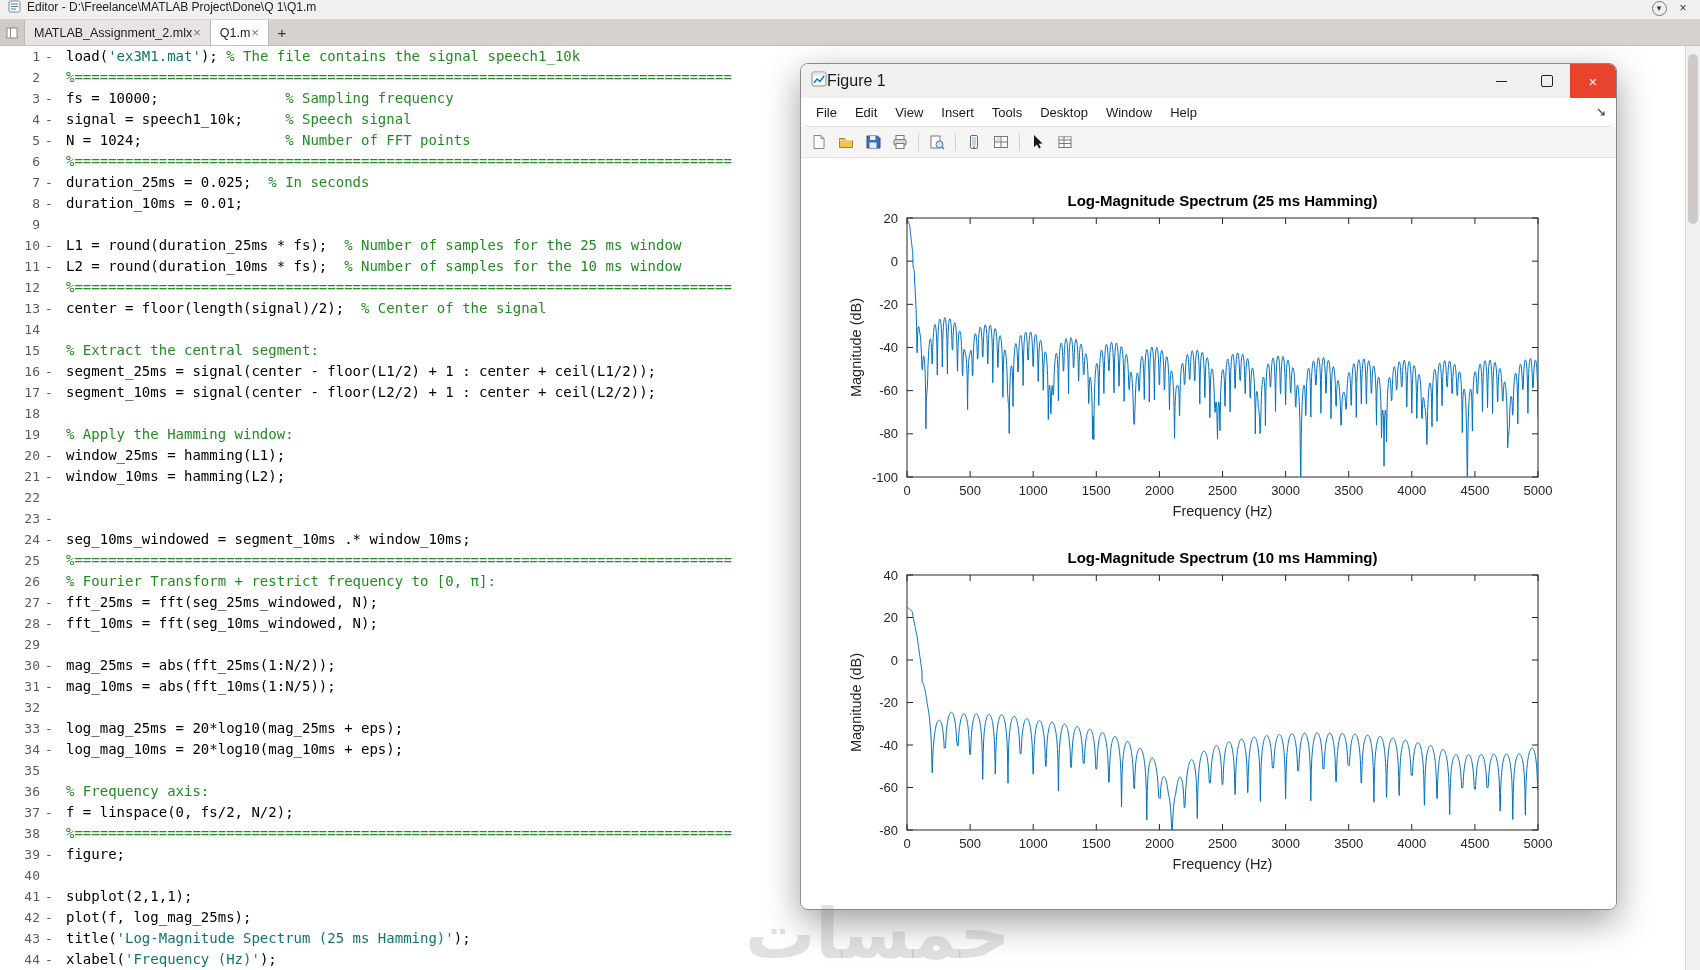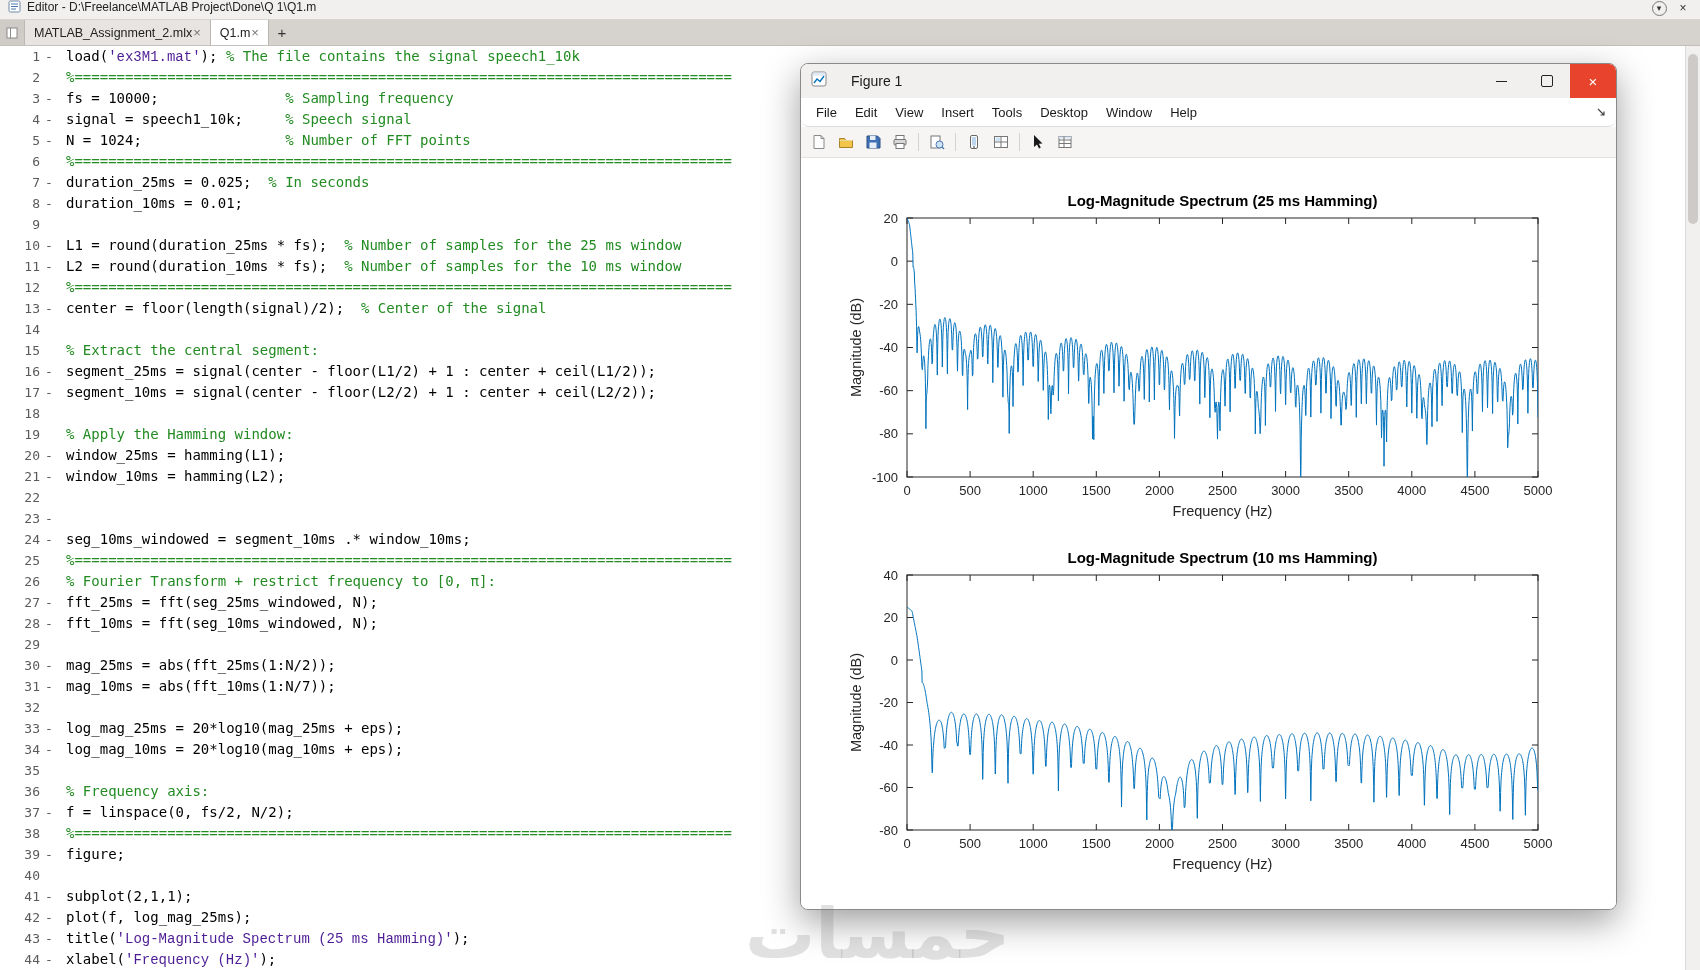--- a/index.html
+++ b/index.html
@@ -30,31 +30,31 @@
   #codearea{
     position:absolute;left:0;top:46px;right:14px;bottom:0;background:#fff;
     font-family:"DejaVu Sans Mono",monospace;font-size:14px;overflow:hidden;z-index:1;
   }
   .code-row{height:21px;line-height:21px;display:flex;white-space:pre;padding-left:10px;}
   .ln{width:30px;text-align:right;color:#5a5a5a;flex:none;font-size:13px;}
   .dash{width:18px;text-align:center;color:#5a5a5a;flex:none;font-size:13px;}
   .ct{margin-left:8px;white-space:pre;}
   .tok-c{color:#000000;}
   .tok-m{color:#228B22;}
-  .tok-s{color:#4c1d95;font-family:Liberation Mono, monospace;}
+  .tok-s{color:#0f766e;}
   #vscroll{position:absolute;right:0;top:20px;width:14px;bottom:0;background:#f1f0ef;border-left:1px solid #dcdad8;z-index:2;}
   #vthumb{position:absolute;left:2px;right:2px;top:34px;height:170px;background:#cdcac7;border-radius:5px;}
   
   #figwin{
     position:absolute;left:800px;top:63px;width:815px;height:845px;background:#ffffff;
     border:1px solid #8a8a8a;border-radius:8px;box-shadow:0 12px 36px rgba(0,0,0,.38);
     z-index:10;display:flex;flex-direction:column;overflow:hidden;
   }
   .fig-titlebar{height:34px;background:#f2f0ee;display:flex;align-items:center;flex:none;padding-left:10px;}
-  .fig-title{font-size:14px;color:#1a1a1a;margin-left:24px;flex:1;}
+  .fig-title{font-size:16px;color:#1a1a1a;margin-left:0;flex:1;}
   .win-btn{width:46px;height:34px;display:flex;align-items:center;justify-content:center;flex:none;}
   .win-min-glyph{width:11px;height:1px;background:#222;}
   .win-max-glyph{width:10px;height:10px;border:1px solid #222;border-radius:2px;}
   .win-close{background:#e8432c;color:#fff;font-size:15px;}
   .fig-menubar{height:28px;border-bottom:1px solid #e0dedc;display:flex;align-items:center;padding:0 6px;flex:none;background:#fff;position:relative;border-radius:8px;}
   .menu-item{padding:0 9px;font-size:13px;color:#1a1a1a;}
   .menu-dock{position:absolute;right:8px;top:7px;}
   .fig-toolbar{height:30px;background:#f6f5f4;border-bottom:1px solid #e4e2e0;display:flex;align-items:center;gap:3px;padding:0 6px;flex:none;}
   .tool-btn{width:24px;height:24px;display:flex;align-items:center;justify-content:center;border-radius:3px;}
   .tool-sep{width:1px;height:18px;background:#d5d3d1;margin:0 3px;}
@@ -133,21 +133,21 @@
       <div class="code-row"><span class="ln">21</span><span class="dash">-</span><span class="ct"><span class="tok-c">window_10ms = hamming(L2);</span></span></div>
       <div class="code-row"><span class="ln">22</span><span class="dash"></span><span class="ct"></span></div>
       <div class="code-row"><span class="ln">23</span><span class="dash">-</span></div>
       <div class="code-row"><span class="ln">24</span><span class="dash">-</span><span class="ct"><span class="tok-c">seg_10ms_windowed = segment_10ms .* window_10ms;</span></span></div>
       <div class="code-row"><span class="ln">25</span><span class="dash"></span><span class="ct"><span class="tok-m">%==============================================================================</span></span></div>
       <div class="code-row"><span class="ln">26</span><span class="dash"></span><span class="ct"><span class="tok-m">% Fourier Transform + restrict frequency to [0, π]:</span></span></div>
       <div class="code-row"><span class="ln">27</span><span class="dash">-</span><span class="ct"><span class="tok-c">fft_25ms = fft(seg_25ms_windowed, N);</span></span></div>
       <div class="code-row"><span class="ln">28</span><span class="dash">-</span><span class="ct"><span class="tok-c">fft_10ms = fft(seg_10ms_windowed, N);</span></span></div>
       <div class="code-row"><span class="ln">29</span><span class="dash"></span><span class="ct"></span></div>
       <div class="code-row"><span class="ln">30</span><span class="dash">-</span><span class="ct"><span class="tok-c">mag_25ms = abs(fft_25ms(1:N/2));</span></span></div>
-      <div class="code-row"><span class="ln">31</span><span class="dash">-</span><span class="ct"><span class="tok-c">mag_10ms = abs(fft_10ms(1:N/7));</span></span></div>
+      <div class="code-row"><span class="ln">31</span><span class="dash">-</span><span class="ct"><span class="tok-c">mag_10ms = abs(fft_10ms(1:N/5));</span></span></div>
       <div class="code-row"><span class="ln">32</span><span class="dash"></span><span class="ct"></span></div>
       <div class="code-row"><span class="ln">33</span><span class="dash">-</span><span class="ct"><span class="tok-c">log_mag_25ms = 20*log10(mag_25ms + eps);</span></span></div>
       <div class="code-row"><span class="ln">34</span><span class="dash">-</span><span class="ct"><span class="tok-c">log_mag_10ms = 20*log10(mag_10ms + eps);</span></span></div>
       <div class="code-row"><span class="ln">35</span><span class="dash"></span><span class="ct"></span></div>
       <div class="code-row"><span class="ln">36</span><span class="dash"></span><span class="ct"><span class="tok-m">% Frequency axis:</span></span></div>
       <div class="code-row"><span class="ln">37</span><span class="dash">-</span><span class="ct"><span class="tok-c">f = linspace(0, fs/2, N/2);</span></span></div>
       <div class="code-row"><span class="ln">38</span><span class="dash"></span><span class="ct"><span class="tok-m">%==============================================================================</span></span></div>
       <div class="code-row"><span class="ln">39</span><span class="dash">-</span><span class="ct"><span class="tok-c">figure;</span></span></div>
       <div class="code-row"><span class="ln">40</span><span class="dash"></span><span class="ct"></span></div>
       <div class="code-row"><span class="ln">41</span><span class="dash">-</span><span class="ct"><span class="tok-c">subplot(2,1,1);</span></span></div>

